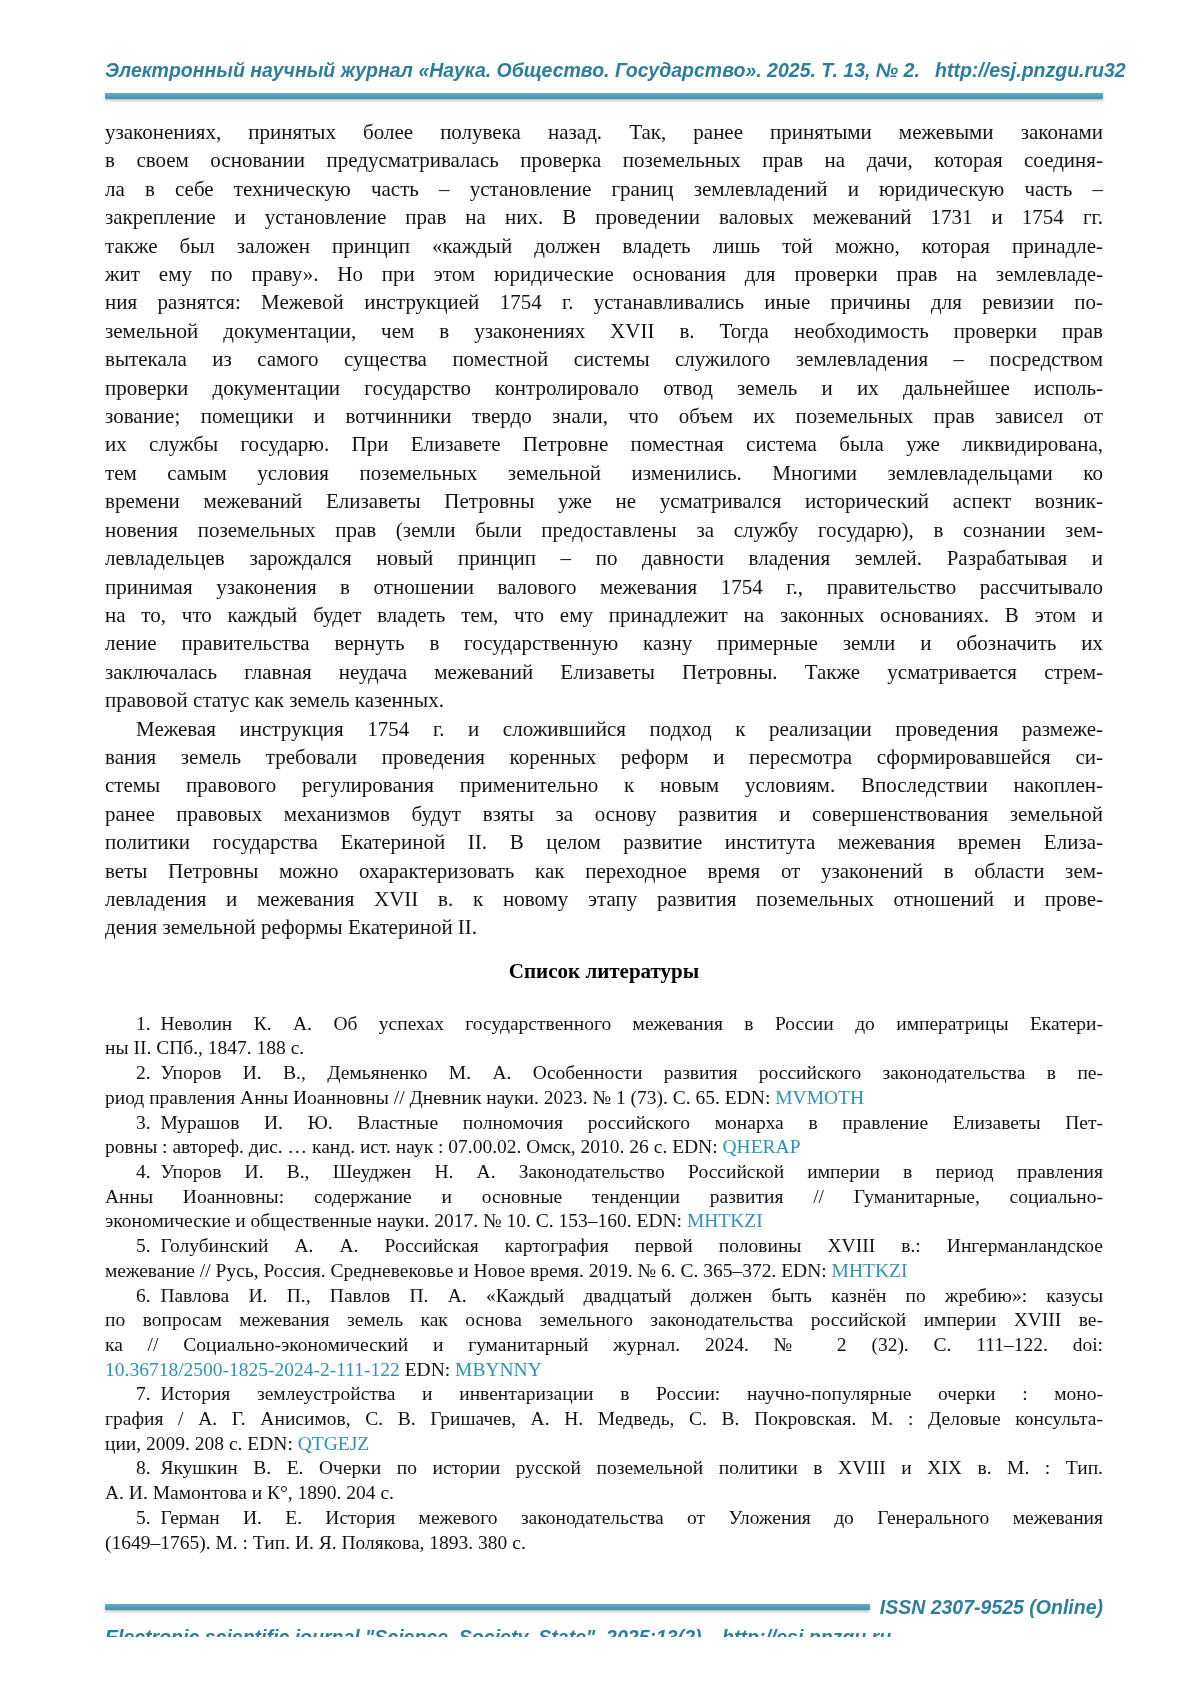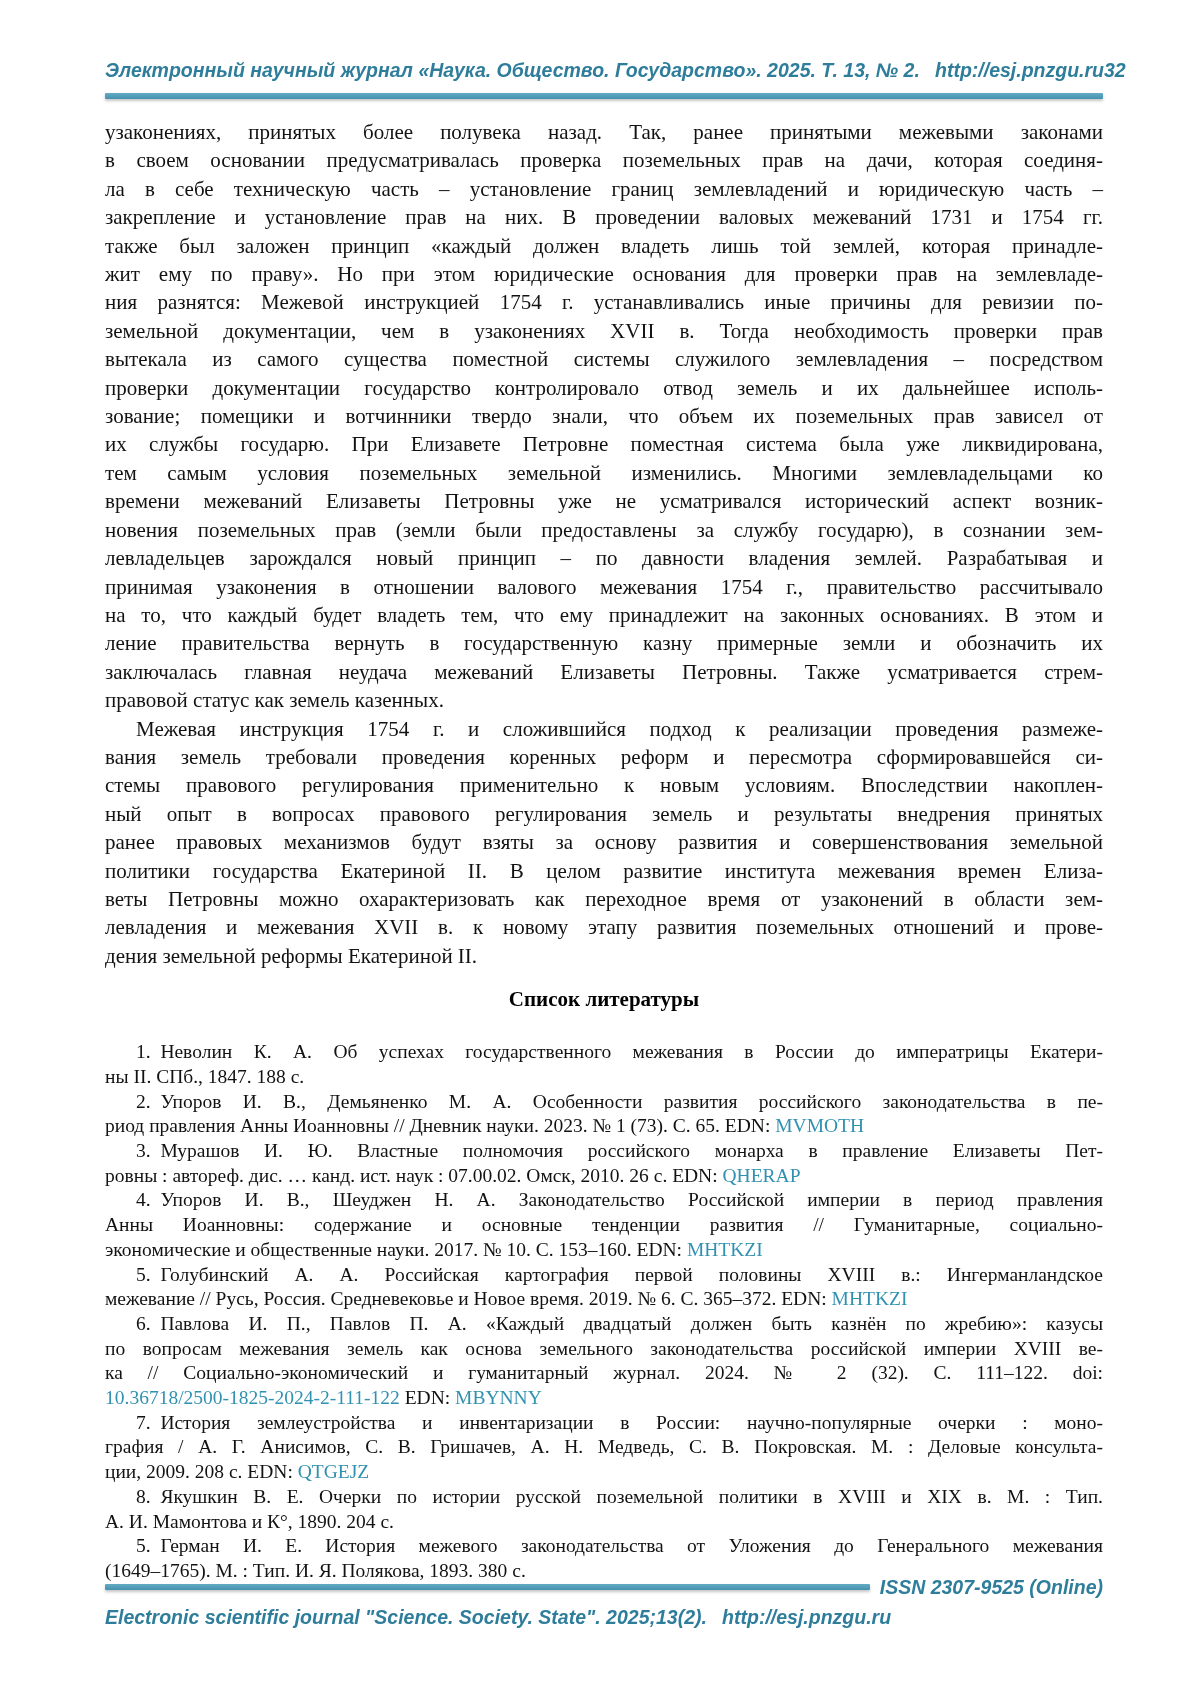--- a/index.html
+++ b/index.html
@@ -43,21 +43,21 @@
   .refs-heading{
     font-size:21px;line-height:26px;font-weight:bold;
     text-align:center;margin:16px 0 28px;
     font-family:"Liberation Serif", serif;color:#000;
   }
   .references{font-size:19.5px;line-height:24.7px;}
   .reference .line:first-child{text-indent:31px;}
   a.ref-link{color:var(--link);text-decoration:none;cursor:pointer;}
   
   .footer{position:absolute;left:105px;right:97px;top:1575px;}
-  .footer-rule-row{display:flex;align-items:center;gap:10px;}
+  .footer-rule-row{display:flex;align-items:center;gap:10px;margin-top:20px;}
   .footer-rule{flex:1;}
   .footer-issn,.footer-line2{
     font-family:"Liberation Sans", sans-serif;
     font-style:italic;font-weight:bold;
     color:var(--accent);
     font-size:19.5px;line-height:24px;
     white-space:pre;
   }
   .footer-line2{margin-top:6px;}
 </style>
@@ -72,21 +72,21 @@
   </div>
   <div class="rule header-rule"></div>
 
   <div class="body-text">
     <div id="paragraphs">
         <div class="paragraph">
           <div class="line"><span>узаконениях, принятых более полувека назад. Так, ранее принятыми межевыми законами</span></div>
           <div class="line"><span>в своем основании предусматривалась проверка поземельных прав на дачи, которая соединя-</span></div>
           <div class="line"><span>ла в себе техническую часть – установление границ землевладений и юридическую часть –</span></div>
           <div class="line"><span>закрепление и установление прав на них. В проведении валовых межеваний 1731 и 1754 гг.</span></div>
-          <div class="line"><span>также был заложен принцип «каждый должен владеть лишь той землей, которая принадле-</span></div>
+          <div class="line"><span>также был заложен принцип «каждый должен владеть лишь той можно, которая принадле-</span></div>
           <div class="line"><span>жит ему по праву». Но при этом юридические основания для проверки прав на землевладе-</span></div>
           <div class="line"><span>ния разнятся: Межевой инструкцией 1754 г. устанавливались иные причины для ревизии по-</span></div>
           <div class="line"><span>земельной документации, чем в узаконениях XVII в. Тогда необходимость проверки прав</span></div>
           <div class="line"><span>вытекала из самого существа поместной системы служилого землевладения – посредством</span></div>
           <div class="line"><span>проверки документации государство контролировало отвод земель и их дальнейшее исполь-</span></div>
           <div class="line"><span>зование; помещики и вотчинники твердо знали, что объем их поземельных прав зависел от</span></div>
           <div class="line"><span>их службы государю. При Елизавете Петровне поместная система была уже ликвидирована,</span></div>
           <div class="line"><span>тем самым условия поземельных земельной изменились. Многими землевладельцами ко</span></div>
           <div class="line"><span>времени межеваний Елизаветы Петровны уже не усматривался исторический аспект возник-</span></div>
           <div class="line"><span>новения поземельных прав (земли были предоставлены за службу государю), в сознании зем-</span></div>
@@ -94,21 +94,20 @@
           <div class="line"><span>принимая узаконения в отношении валового межевания 1754 г., правительство рассчитывало</span></div>
           <div class="line"><span>на то, что каждый будет владеть тем, что ему принадлежит на законных основаниях. В этом и</span></div>
           <div class="line"><span>ление правительства вернуть в государственную казну примерные земли и обозначить их</span></div>
           <div class="line"><span>заключалась главная неудача межеваний Елизаветы Петровны. Также усматривается стрем-</span></div>
           <div class="line last"><span>правовой статус как земель казенных.</span></div>
         </div>
         <div class="paragraph">
           <div class="line indent"><span>Межевая инструкция 1754 г. и сложившийся подход к реализации проведения размеже-</span></div>
           <div class="line"><span>вания земель требовали проведения коренных реформ и пересмотра сформировавшейся си-</span></div>
           <div class="line"><span>стемы правового регулирования применительно к новым условиям. Впоследствии накоплен-</span></div>
-          <div class="line"><span>ный опыт в вопросах правового регулирования земель и результаты внедрения принятых</span></div>
           <div class="line"><span>ранее правовых механизмов будут взяты за основу развития и совершенствования земельной</span></div>
           <div class="line"><span>политики государства Екатериной II. В целом развитие института межевания времен Елиза-</span></div>
           <div class="line"><span>веты Петровны можно охарактеризовать как переходное время от узаконений в области зем-</span></div>
           <div class="line"><span>левладения и межевания XVII в. к новому этапу развития поземельных отношений и прове-</span></div>
           <div class="line last"><span>дения земельной реформы Екатериной II.</span></div>
         </div>
       </div>
     <h2 class="refs-heading">Список литературы</h2>
     <div id="references" class="references">
         <div class="reference">

